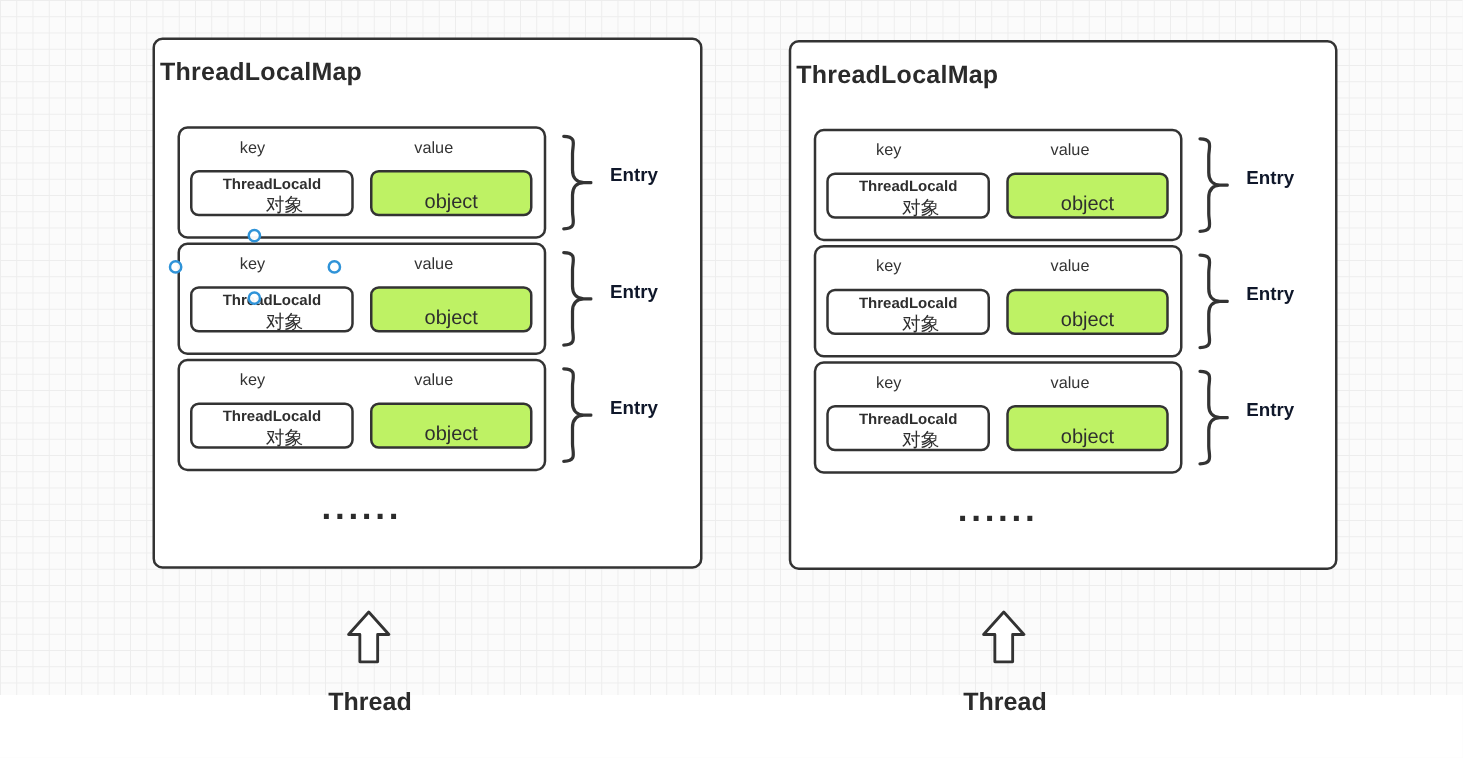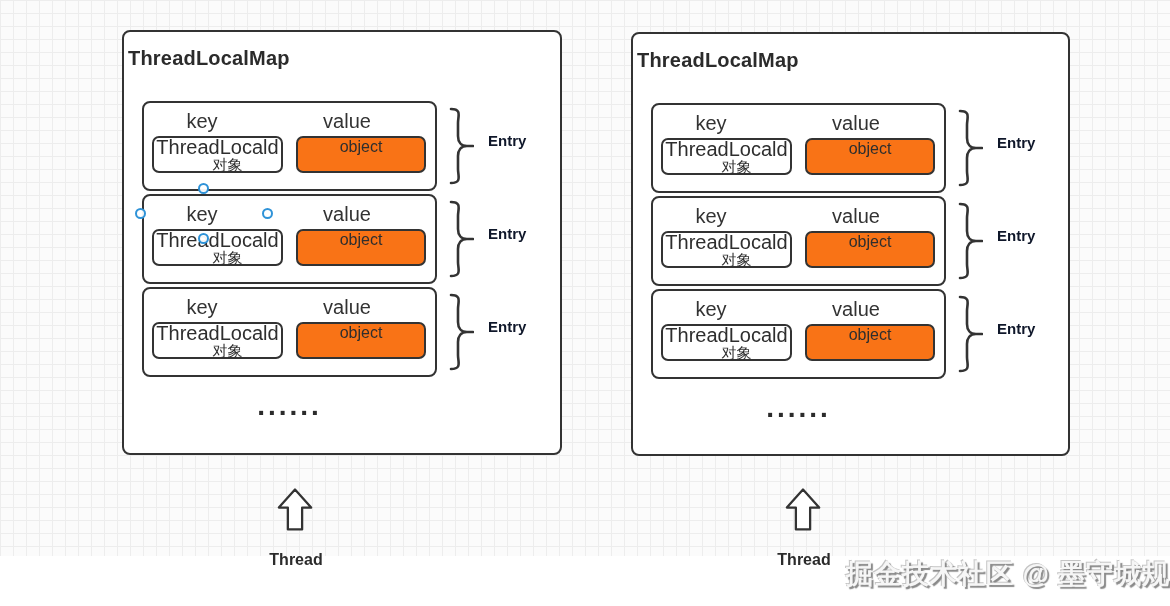--- a/index.html
+++ b/index.html
@@ -26,34 +26,34 @@
   .panel-title {
     position:absolute; left:4px; top:15px;
     font-size:20px; font-weight:700; color:#2b2b2b; letter-spacing:0.2px;
   }
   .entry-row { position:absolute; left:18px; width:418px; height:90px; }
   .row-0 { top:69px; } .row-1 { top:162px; } .row-2 { top:255px; }
   .ebox {
     position:absolute; left:0; top:0; width:295px; height:90px;
     border:2px solid #333; border-radius:8px; background:#fff;
   }
-  .hdr { position:absolute; top:9px; font-size:20px; color:#333; text-align:center; }
+  .hdr { position:absolute; top:9px; font-size:13px; color:#333; text-align:center; }
   .hk { left:10px;  width:100px; }
   .hv { left:140px; width:130px; }
   .kbox {
     position:absolute; left:10px; top:35px; width:131px; height:37px;
     border:2px solid #333; border-radius:7px; background:#fff;
     text-align:center; color:#2e2e2e; overflow:visible;
   }
-  .kl1 { font-size:20px; line-height:17px; margin-top:1px; white-space:nowrap; }
+  .kl1 { font-size:12px; line-height:17px; margin-top:1px; white-space:nowrap;font-weight:bold; }
   .kl2 { font-size:15px; line-height:17px;margin-left:20px; }
   .vbox {
     position:absolute; left:154px; top:35px; width:130px; height:37px;
-    border:2px solid #333; border-radius:7px; background:#f97316;
-    display:flex; align-items:flex-start; justify-content:center;
+    border:2px solid #333; border-radius:7px; background:#bef264;
+    display:flex; align-items:flex-end; justify-content:center;
     font-size:16px; color:#2e2e2e;
   }
   .brace { position:absolute; left:306px; top:6px; width:26px; height:78px; }
   .entry-label {
     position:absolute; left:346px; top:31px;
     font-size:15px; font-weight:700; color:#0f172a;
   }
   .dots {
     position:absolute; left:18px; top:358px; width:295px;
     text-align:center; font-size:28px; font-weight:700;
@@ -61,21 +61,21 @@
   }
   .handle {
     position:absolute; width:11px; height:11px; border-radius:50%;
     border:2px solid #2f93d8; background:rgba(255,255,255,0.95);
   }
   .arrow { position:absolute; width:38px; height:45px; }
   #arrow-left  { left:276px; top:487px; }
   #arrow-right { left:784px; top:487px; }
   .thread-label {
     position:absolute; width:120px; text-align:center;
-    font-size:16px; font-weight:700; color:#2b2b2b;
+    font-size:20px; font-weight:700; color:#2b2b2b;
   }
   #thread-left  { left:236px; top:551px; }
   #thread-right { left:744px; top:551px; }
   .watermark {
     position:absolute; left:846px; top:556px; white-space:nowrap;
     font-size:27px; font-weight:700; letter-spacing:1px;
     color:#f6f6f6;
     text-shadow: 2px 2px 1px #8a8a8a, -1px -1px 0 #c4c4c4;
   }
 </style>
@@ -206,14 +206,13 @@
   <svg class="arrow" id="arrow-left" viewBox="0 0 40 46">
     <path d="M20,2 L37,21 L27.5,21 L27.5,44 L12.5,44 L12.5,21 L3,21 Z" fill="#ffffff" stroke="#333" stroke-width="2.4" stroke-linejoin="round"></path>
   </svg>
   <div class="thread-label" id="thread-left">Thread</div>
 
   <svg class="arrow" id="arrow-right" viewBox="0 0 40 46">
     <path d="M20,2 L37,21 L27.5,21 L27.5,44 L12.5,44 L12.5,21 L3,21 Z" fill="#ffffff" stroke="#333" stroke-width="2.4" stroke-linejoin="round"></path>
   </svg>
   <div class="thread-label" id="thread-right">Thread</div>
 
-  <div class="watermark">掘金技术社区 @ 墨守城规</div>
 </div>
 
 </body></html>

